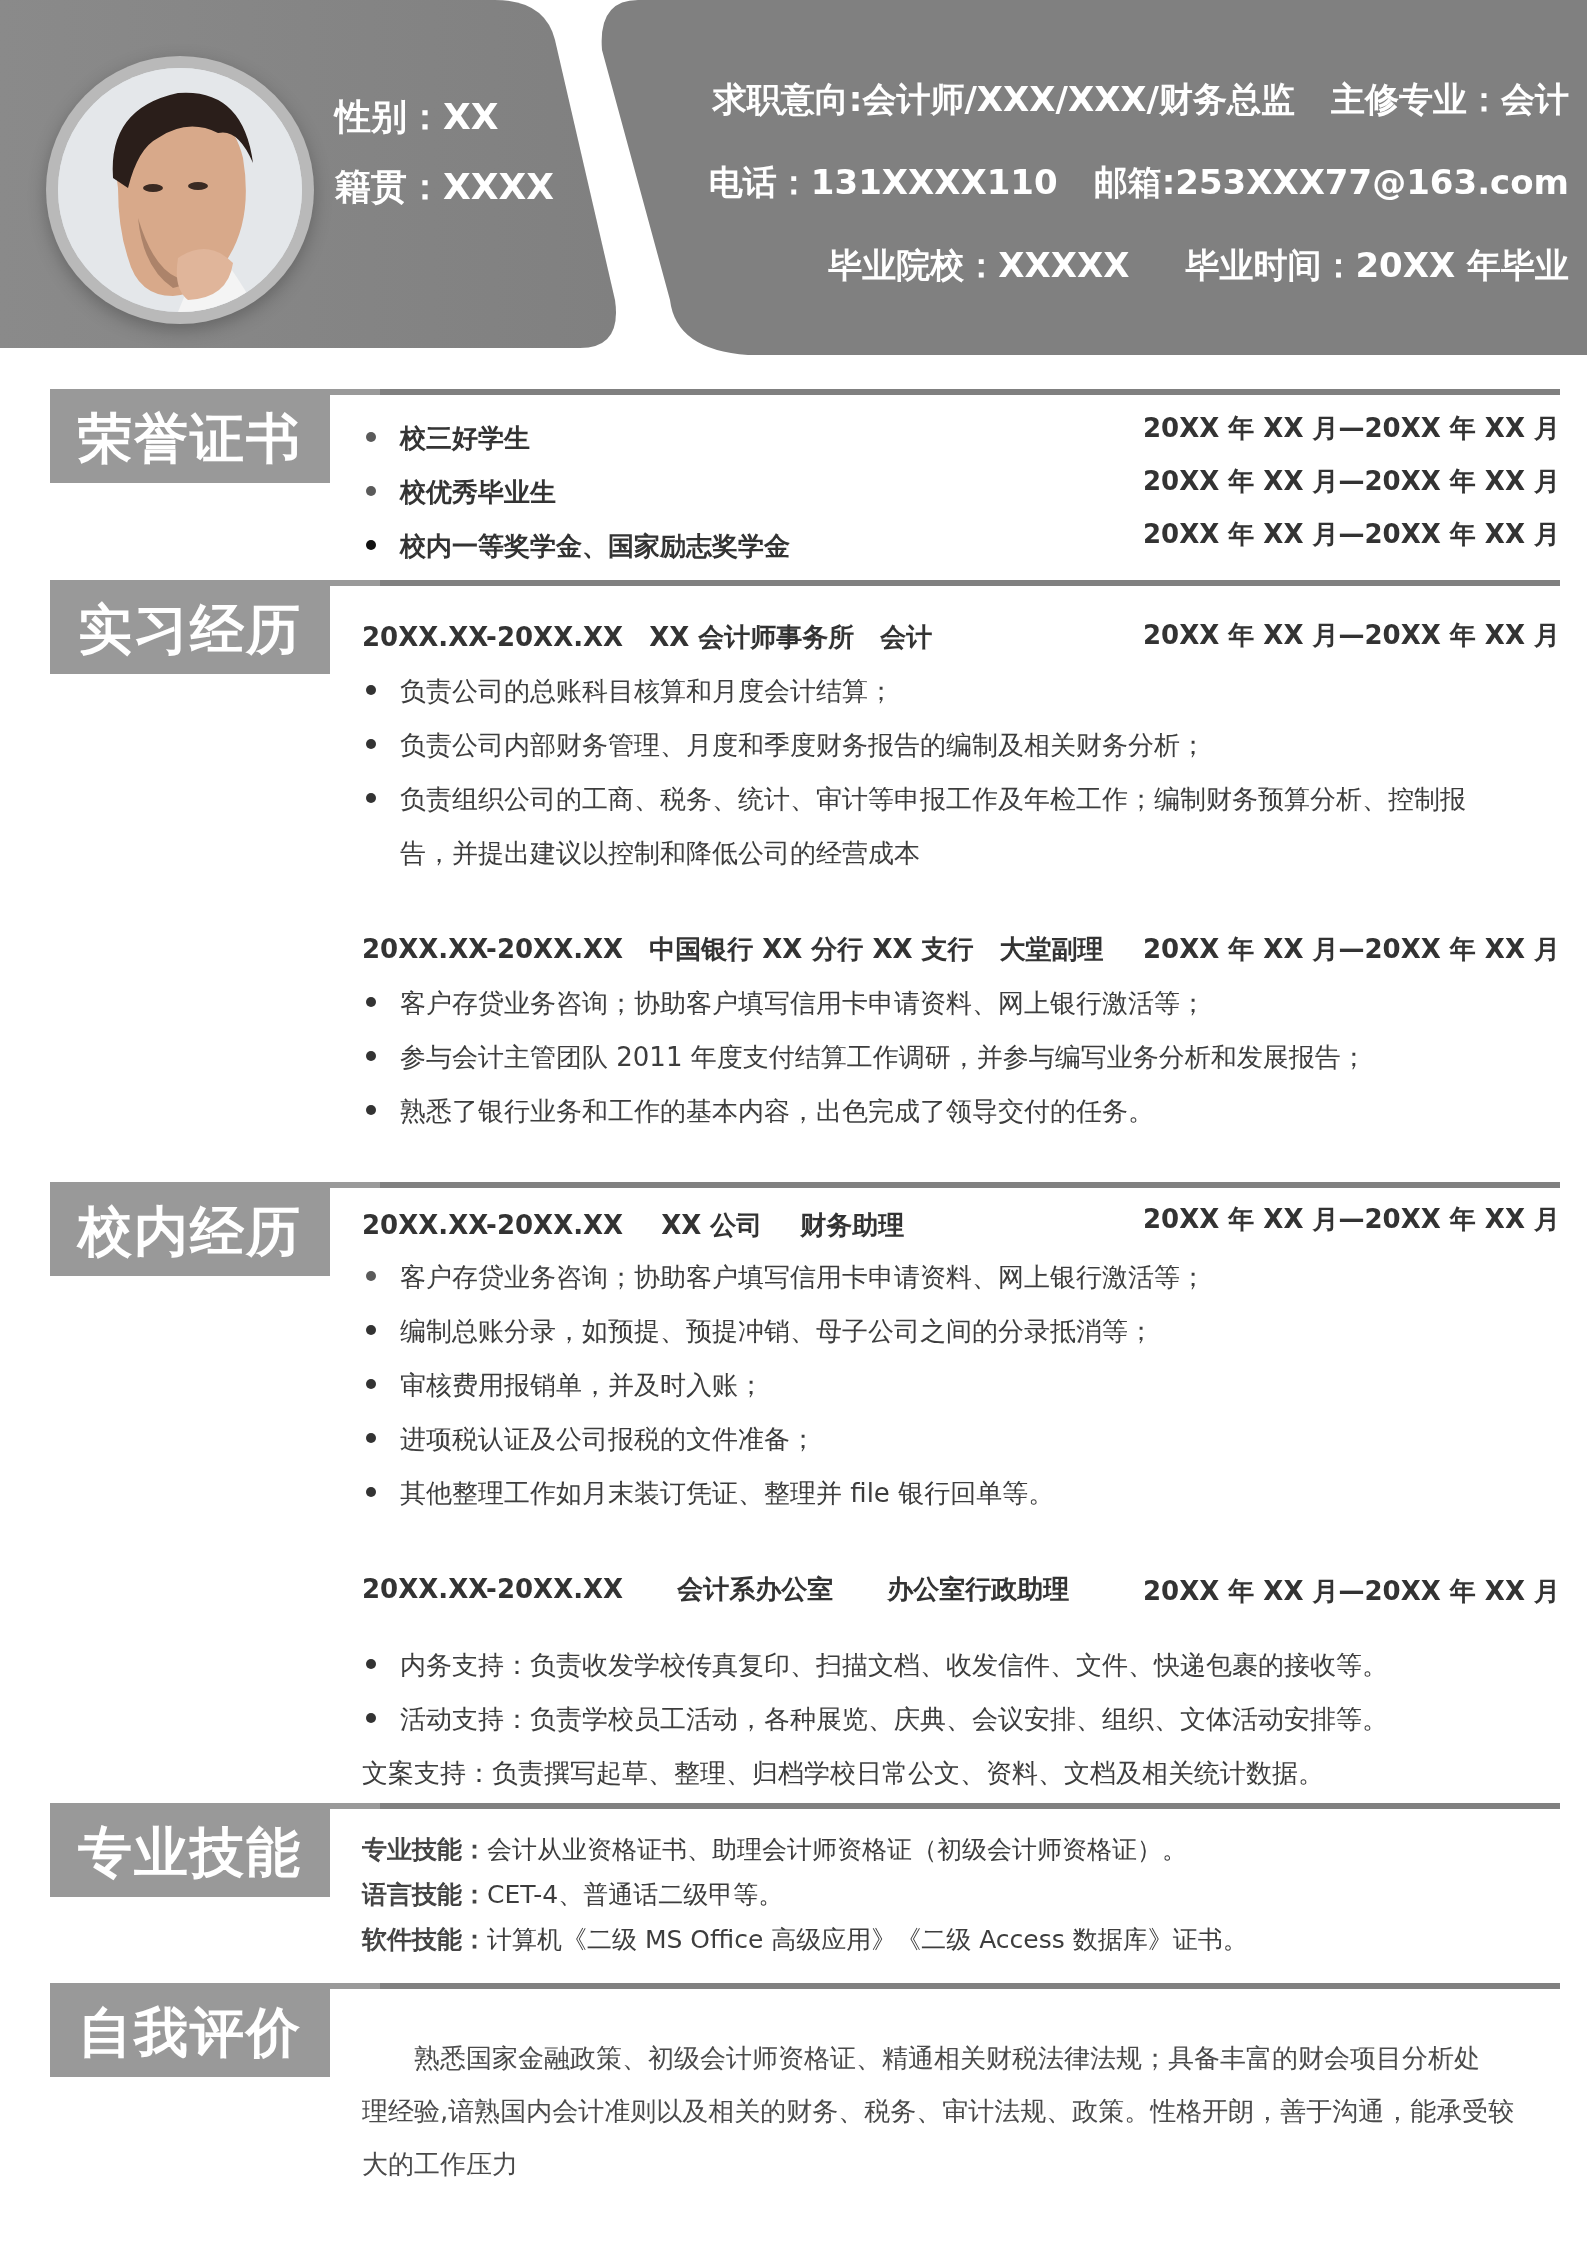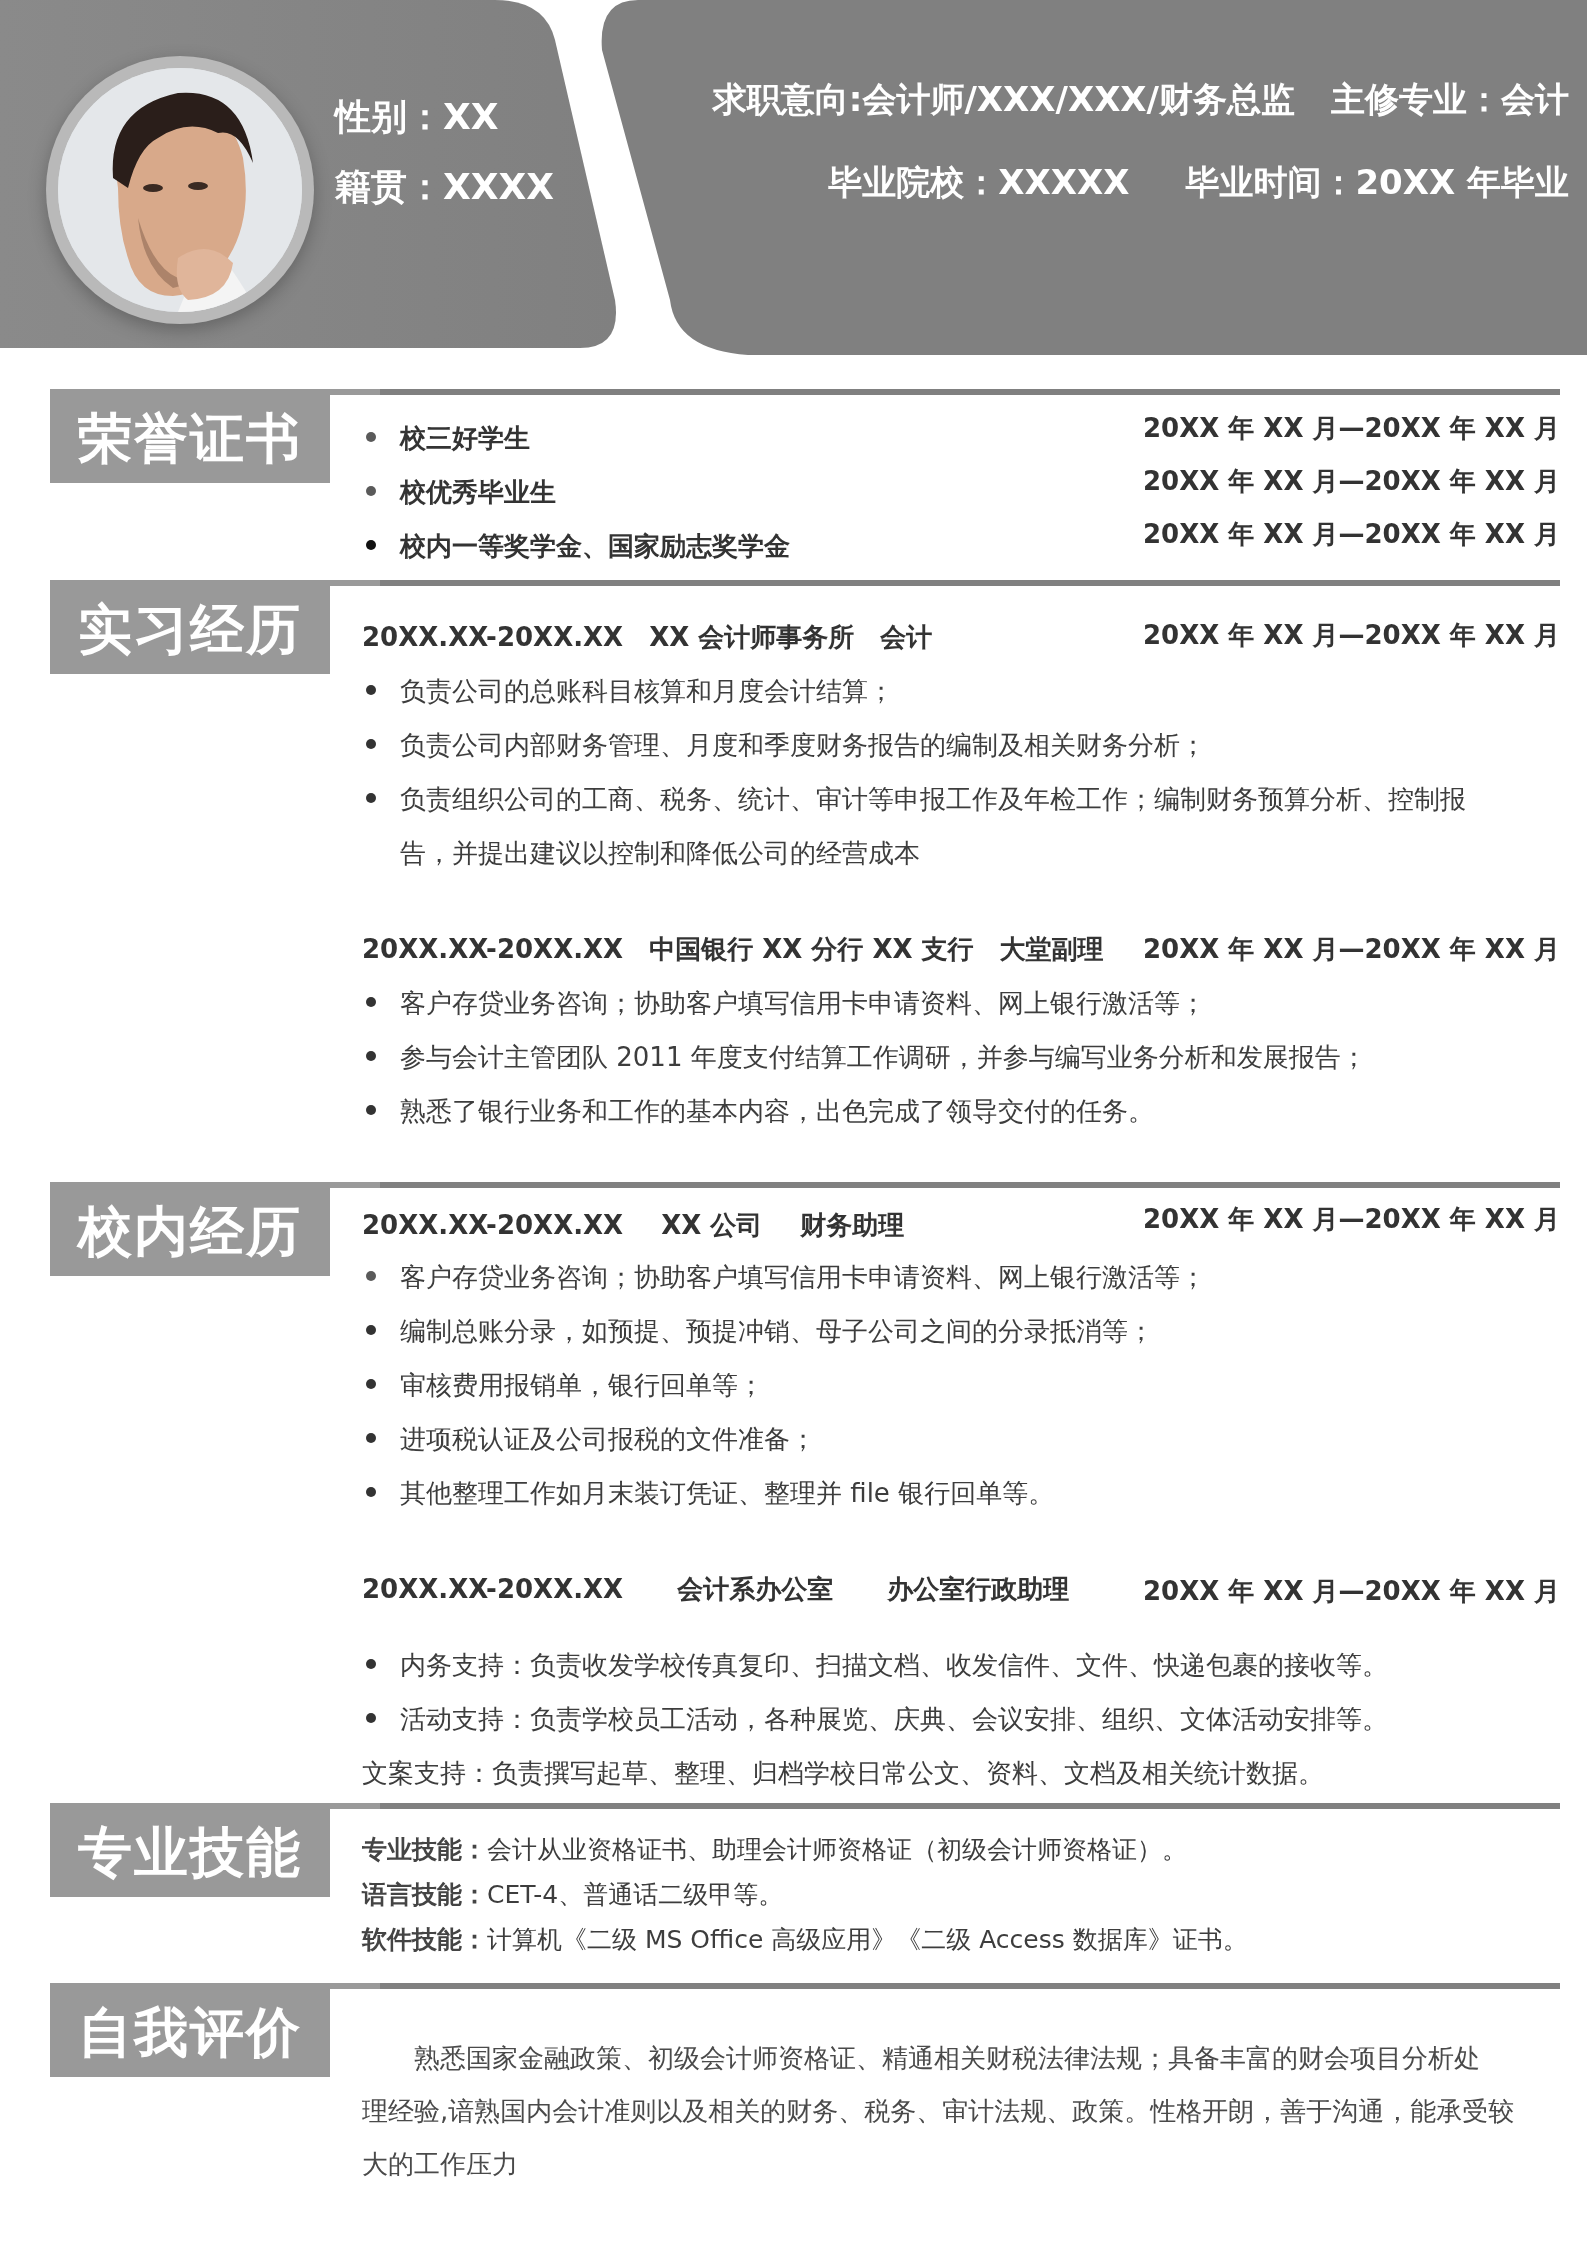--- a/index.html
+++ b/index.html
@@ -99,20 +99,21 @@
     <div class="row"><span>籍贯：</span><span>XXXX</span></div>
   </div>
 </div>
 
 <div class="hdr-right">
   <svg width="989" height="360" viewBox="0 0 989 360">
     <path d="M40,0 L989,0 L989,355 L150,355 Q78,350 72,300 L4,50 Q0,0 40,0 Z" fill="#808080"></path>
   </svg>
   <div class="contact-info">
     <div class="row"><span>求职意向:会计师/XXX/XXX/财务总监</span><span class="gap"></span><span>主修专业：会计</span></div>
+    <div class="row"><span>电话：131XXXX110</span><span class="gap"></span><span>邮箱:253XXX77@163.com</span></div>
     <div class="row"><span>毕业院校：XXXXX</span><span class="gap" style="width:56px"></span><span>毕业时间：20XX 年毕业</span></div>
   </div>
 </div>
 
 <div class="section" style="top:389px;height:230px;">
   <div class="sec-line-light"></div>
   <div class="sec-line-dark"></div>
   <div class="sec-label">荣誉证书</div>
   <div class="sec-body">
     <div class="line bold" style="top:32px"><span class="bullet gray"></span><span>校三好学生</span></div>
@@ -154,21 +155,21 @@
   <div class="sec-line-dark"></div>
   <div class="sec-label">校内经历</div>
   <div class="sec-body">
 
     <div class="line bold" style="top:26px">
       <span>20XX.XX-20XX.XX</span><span class="sp" style="width:38px"></span><span>XX 公司</span><span class="sp" style="width:38px"></span><span>财务助理</span>
     </div>
     <div class="date" style="top:20px">20XX 年 XX 月—20XX 年 XX 月</div>
     <div class="line" style="top:78px"><span class="bullet gray"></span><span>客户存贷业务咨询；协助客户填写信用卡申请资料、网上银行激活等；</span></div>
     <div class="line" style="top:132px"><span class="bullet"></span><span>编制总账分录，如预提、预提冲销、母子公司之间的分录抵消等；</span></div>
-    <div class="line" style="top:186px"><span class="bullet"></span><span>审核费用报销单，银行回单等；</span></div>
+    <div class="line" style="top:186px"><span class="bullet"></span><span>审核费用报销单，并及时入账；</span></div>
     <div class="line" style="top:240px"><span class="bullet"></span><span>进项税认证及公司报税的文件准备；</span></div>
     <div class="line" style="top:294px"><span class="bullet"></span><span>其他整理工作如月末装订凭证、整理并 file 银行回单等。</span></div>
 
     <div class="line bold" style="top:390px">
       <span>20XX.XX-20XX.XX</span><span class="sp" style="width:54px"></span><span>会计系办公室</span><span class="sp" style="width:54px"></span><span>办公室行政助理</span>
     </div>
     <div class="date" style="top:392px">20XX 年 XX 月—20XX 年 XX 月</div>
     <div class="line" style="top:466px"><span class="bullet"></span><span>内务支持：负责收发学校传真复印、扫描文档、收发信件、文件、快递包裹的接收等。</span></div>
     <div class="line" style="top:520px"><span class="bullet"></span><span>活动支持：负责学校员工活动，各种展览、庆典、会议安排、组织、文体活动安排等。</span></div>
     <div class="line" style="top:574px">文案支持：负责撰写起草、整理、归档学校日常公文、资料、文档及相关统计数据。</div>

